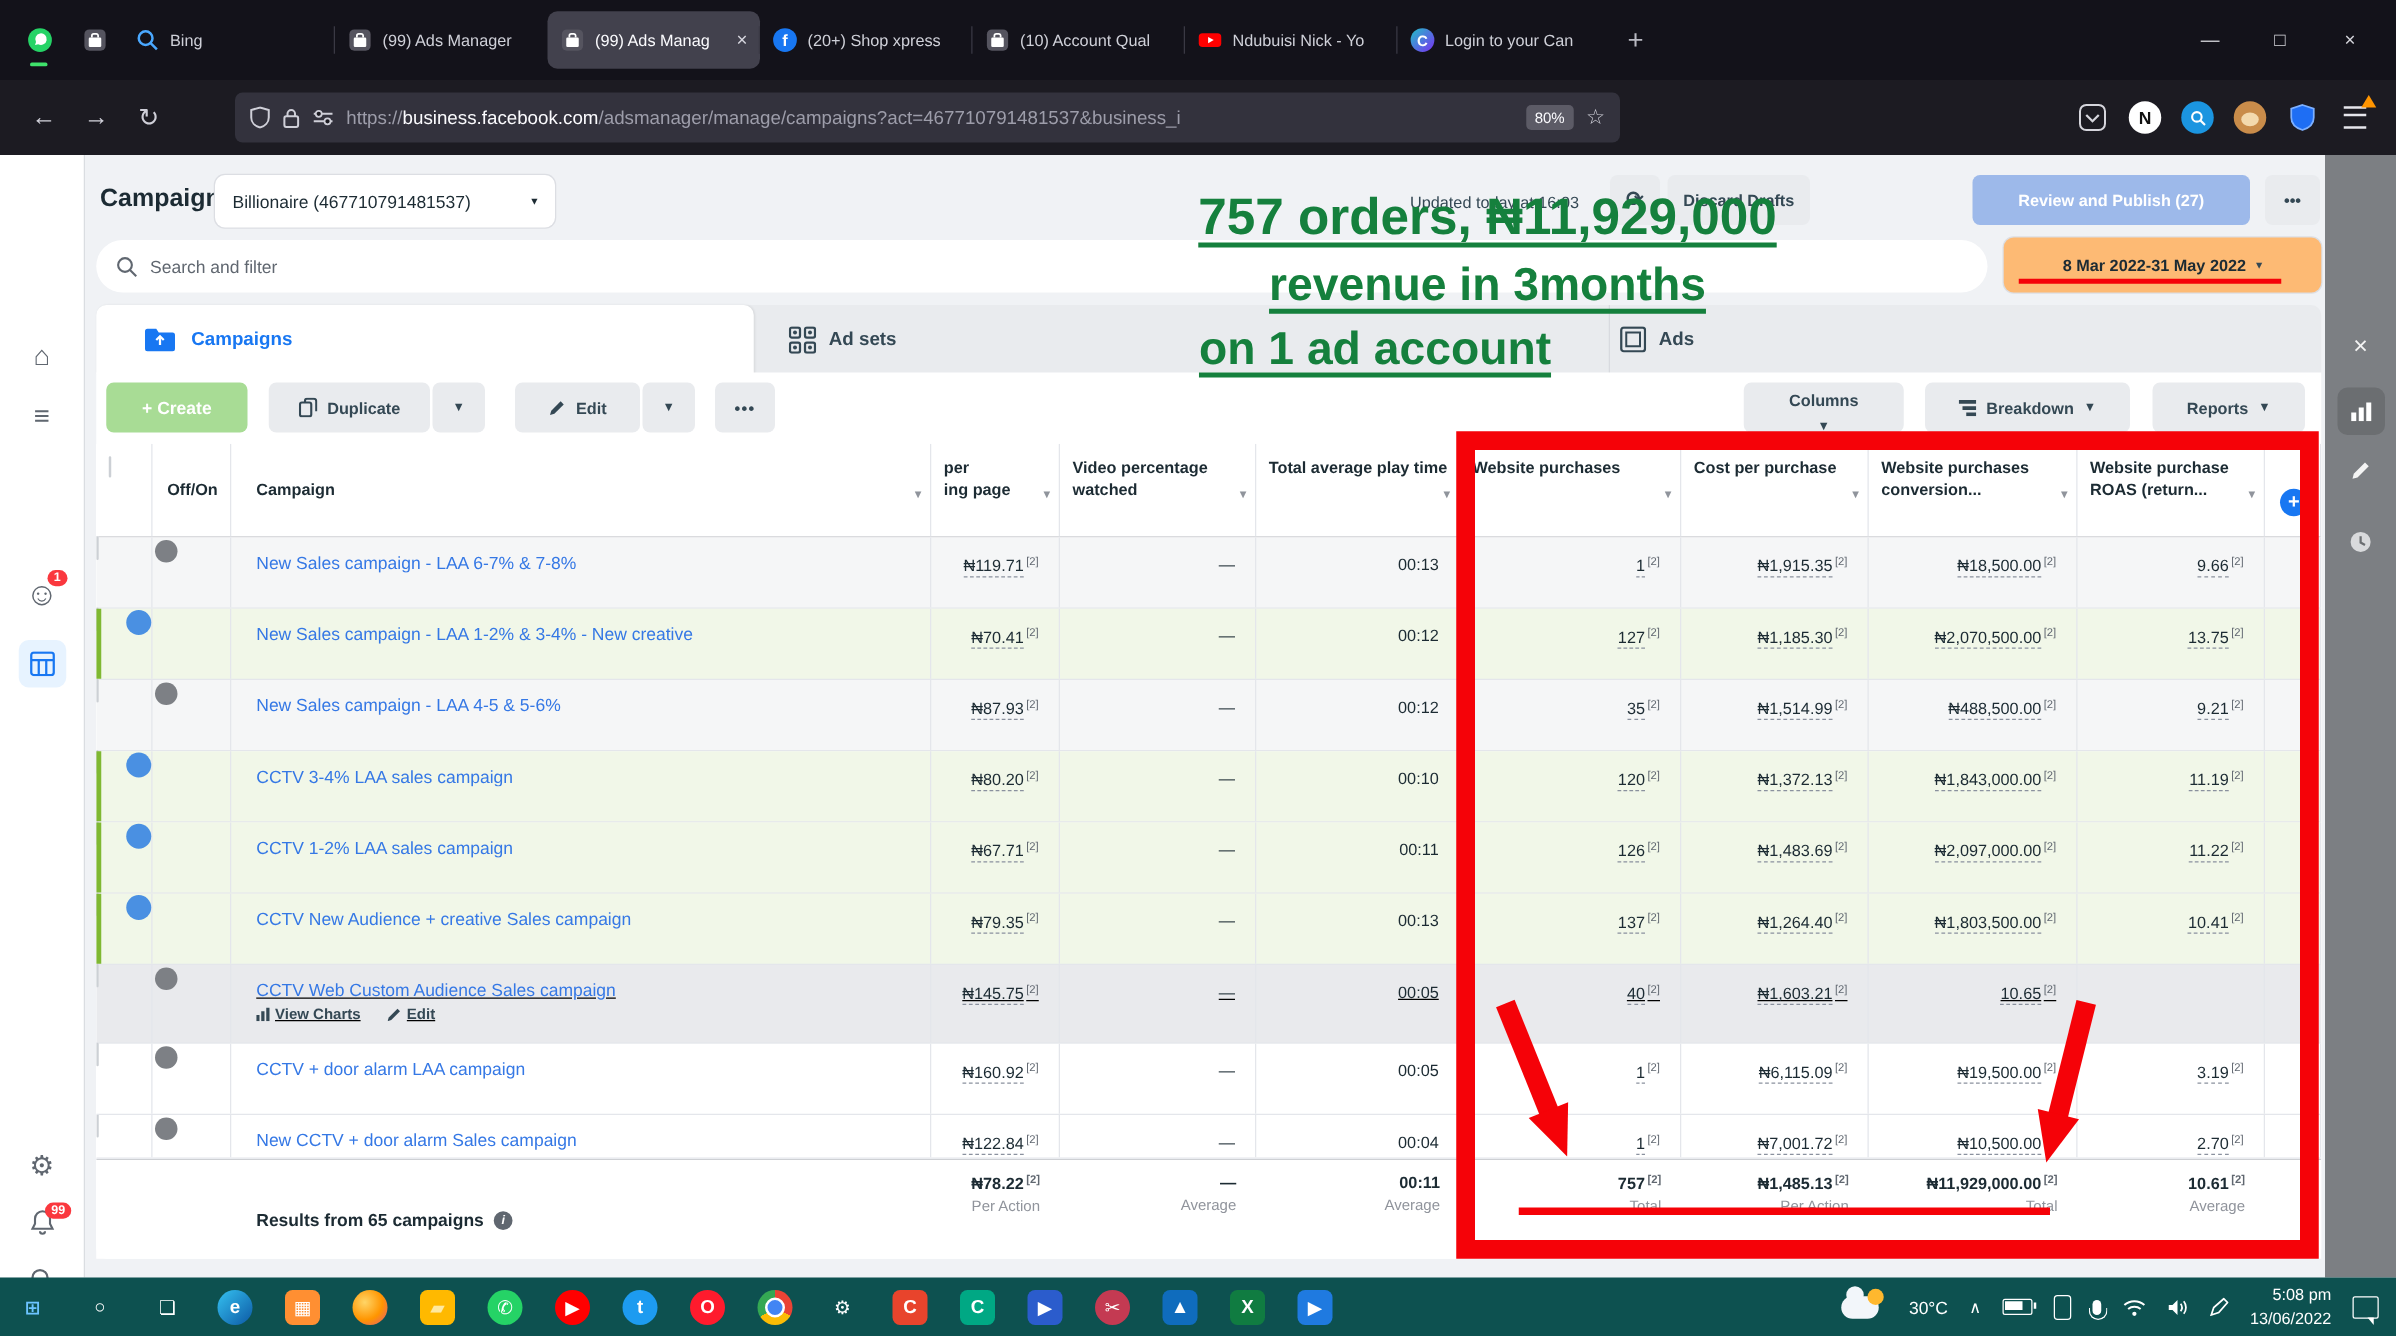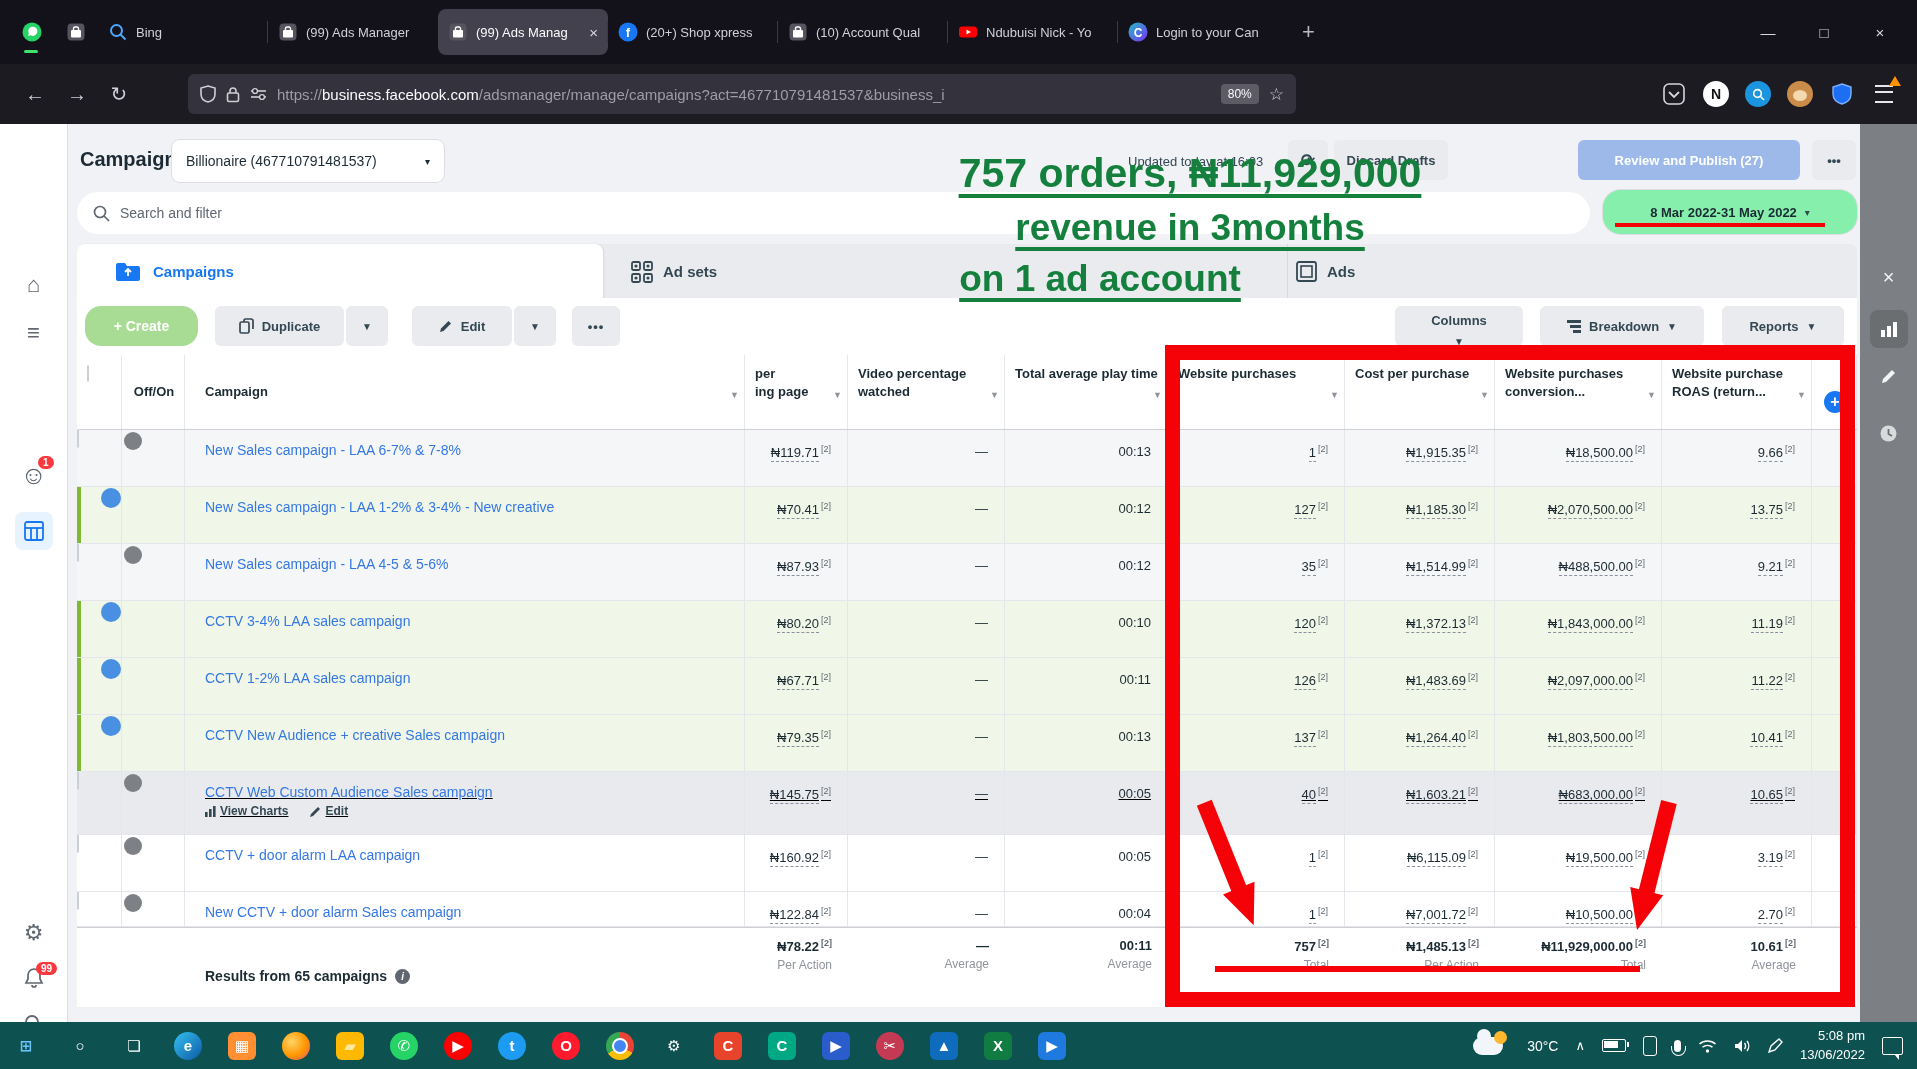--- a/index.html
+++ b/index.html
@@ -46,30 +46,30 @@
   .rr-btn{width:38px;height:38px;margin:0 auto;background:#6b6e71;border-radius:8px;display:flex;align-items:center;justify-content:center;}
   
   .pg-title{position:absolute;left:80px;top:24px;font-size:20px;font-weight:bold;color:#1c2b33;}
   .account-pill{position:absolute;left:172px;top:16px;width:272px;height:42px;background:#fff;border-radius:8px;box-shadow:0 0 0 1px #dcdee3;display:flex;align-items:center;padding:0 14px;box-sizing:border-box;font-size:14px;color:#1c2b33;}
   .account-pill .caret{margin-left:auto;color:#1c2b33;}
   .updated{position:absolute;left:1128px;top:30px;font-size:13px;color:#344854;}
   .pill{position:absolute;height:40px;background:#e9ebee;border-radius:6px;display:flex;align-items:center;justify-content:center;font-size:13px;font-weight:bold;color:#344854;box-sizing:border-box;}
   .pill-review{background:#9db9ea;color:#fff;}
   
   .search-pill{position:absolute;left:77px;top:68px;width:1513px;height:42px;background:#fff;border-radius:21px;display:flex;align-items:center;padding:0 16px;gap:10px;box-sizing:border-box;color:#606770;font-size:14px;}
-  .date-pill{position:absolute;left:1603px;top:66px;width:254px;height:44px;background:#86efac;border-radius:18px;box-shadow:0 0 0 1px #dcdee3;display:flex;align-items:center;justify-content:center;gap:8px;font-size:13px;font-weight:bold;color:#1c2b33;}
+  .date-pill{position:absolute;left:1603px;top:66px;width:254px;height:44px;background:#fdba74;border-radius:8px;box-shadow:0 0 0 1px #dcdee3;display:flex;align-items:center;justify-content:center;gap:8px;font-size:13px;font-weight:bold;color:#1c2b33;}
   .date-underline{position:absolute;left:12px;bottom:7px;width:210px;height:4px;background:#f50208;}
   
   .tabs-strip{position:absolute;left:77px;top:120px;width:1780px;height:55px;background:#e9ebee;border-radius:8px 8px 0 0;}
   .tab-campaigns{position:absolute;left:0;top:0;width:526px;height:55px;background:#fff;border-radius:8px 8px 0 0;display:flex;align-items:center;gap:12px;padding-left:38px;box-sizing:border-box;font-size:15px;font-weight:bold;color:#1877f2;box-shadow:1px 0 2px rgba(0,0,0,.08);}
   .tab-adsets{position:absolute;left:526px;top:0;width:684px;height:55px;display:flex;align-items:center;gap:10px;padding-left:28px;box-sizing:border-box;font-size:15px;font-weight:bold;color:#344854;}
   .tab-ads{position:absolute;left:1210px;top:0;width:570px;height:55px;display:flex;align-items:center;gap:10px;padding-left:8px;box-sizing:border-box;font-size:15px;font-weight:bold;color:#344854;border-left:1px solid #d8dadf;}
   
   .white-band{position:absolute;left:77px;top:174px;width:1780px;height:709px;background:#fff;border-radius:0 0 8px 8px;}
-  .tb-create{position:absolute;left:85px;top:182px;width:113px;height:40px;background:#a8dc95;color:#fff;font-weight:bold;font-size:14px;border-radius:16px;display:flex;align-items:center;justify-content:center;}
+  .tb-create{position:absolute;left:85px;top:182px;width:113px;height:40px;background:#a8dc95;color:#fff;font-weight:bold;font-size:14px;border-radius:6px;display:flex;align-items:center;justify-content:center;}
   .tb{position:absolute;top:182px;height:40px;background:#e9ebee;border-radius:6px;display:flex;align-items:center;justify-content:center;gap:8px;font-size:13px;font-weight:bold;color:#344854;box-sizing:border-box;}
   .caret{font-size:10px;color:#344854;}
   
   #table{position:absolute;left:77px;top:231px;width:1780px;height:652px;background:#fff;overflow:hidden;}
   .tgrid{display:grid;grid-template-columns:45px 63px 560px 103px 157px 163px 177px 150px 167px 150px 45px;}
   .thead{height:74px;border-bottom:1px solid #ced0d4;background:#fff;}
   .th{position:relative;font-size:13px;font-weight:bold;color:#1c2b33;padding:10px 8px 0 10px;box-sizing:border-box;border-right:1px solid #e4e6eb;line-height:1.35;}
   .th .sort{position:absolute;right:5px;top: 34px;font-size:9px;color:#90949c;}
   .row{height:56px;border-bottom:1px solid #e4e6eb;position:relative;}
   .row .cell{border-right:1px solid #e4e6eb;box-sizing:border-box;position:relative;}
@@ -655,23 +655,20 @@
             <div class="cell">
               <div class="val">00:05</div>
             </div>
             <div class="cell">
               <div class="val"><span class="u">40</span><sup class="ref">[2]</sup></div>
             </div>
             <div class="cell">
               <div class="val"><span class="u">₦1,603.21</span><sup class="ref">[2]</sup></div>
             </div>
             <div class="cell">
-              <div class="val"><span class="u">₦683,000.00</span><sup class="ref">[2]</sup></div>
-            </div>
-            <div class="cell">
               <div class="val"><span class="u">10.65</span><sup class="ref">[2]</sup></div>
             </div>
             <div class="cell"></div>
           </div>
           <div class="tgrid row t-white">
             <div class="cell"><span class="cbx"></span></div>
             <div class="cell"><span class="toggle off"></span></div>
             <div class="cell">
               <div class="camp-link">CCTV + door alarm LAA campaign</div>
             </div>

